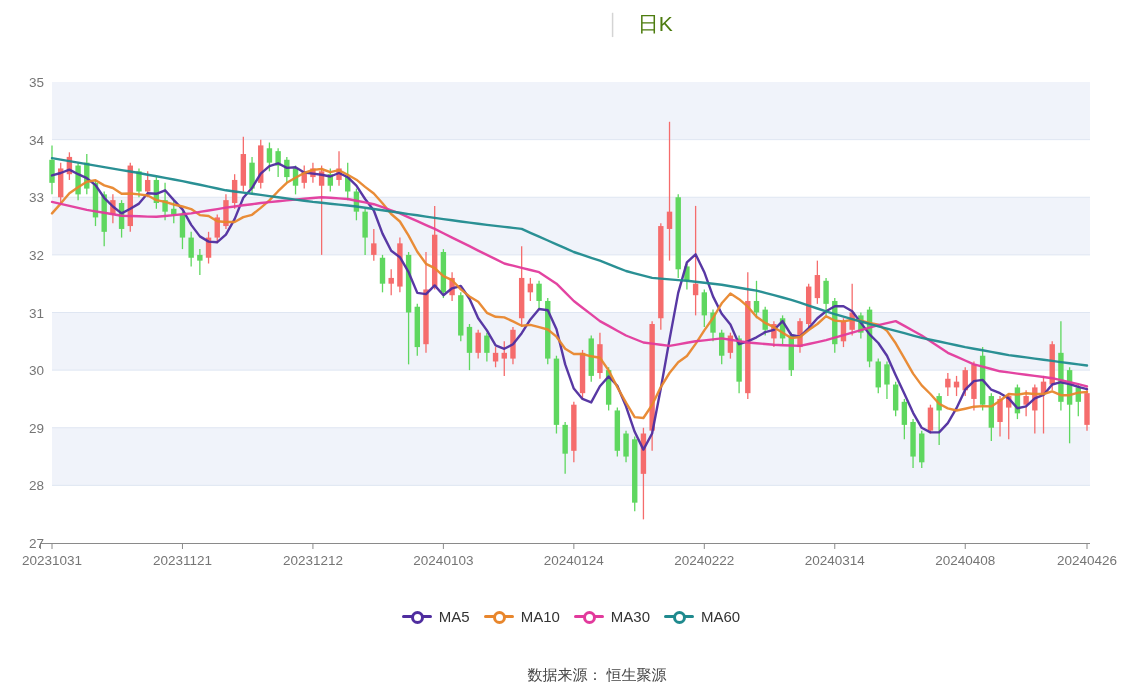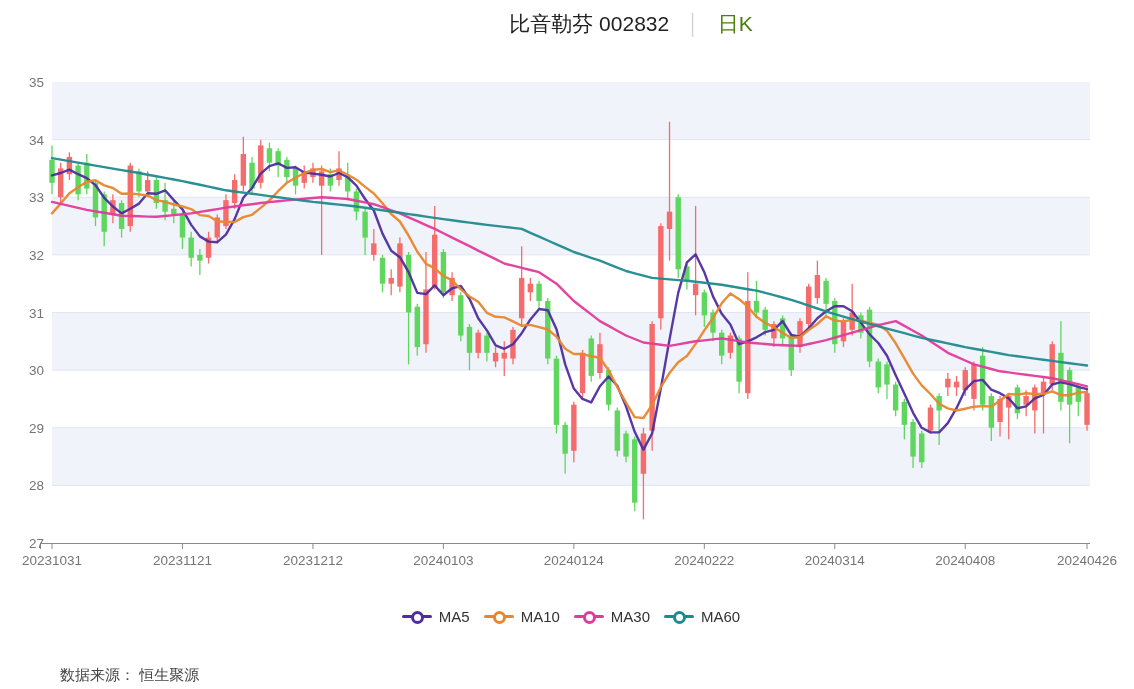--- a/index.html
+++ b/index.html
@@ -20,30 +20,29 @@
     position:absolute;top:608px;left:4px;width:1134px;
     display:flex;justify-content:center;align-items:center;gap:14px;
   }
   .legend-item{display:flex;align-items:center;gap:7px;cursor:pointer;}
   .lg-marker{position:relative;width:30px;height:16px;}
   .lg-bar{position:absolute;left:0;right:0;top:6.5px;height:3px;border-radius:2px;background:#888;}
   .lg-ring{position:absolute;left:9px;top:2px;width:7px;height:7px;border:3.2px solid #888;border-radius:50%;background:#fff;}
   .lg-label{font-size:15px;color:#333;}
   .footer-row{
     position:absolute;top:666px;left:0;width:1134px;
-    display:flex;justify-content:flex-start;padding-left:60px;box-sizing:border-box;
+    display:flex;justify-content:center;padding-left:60px;box-sizing:border-box;
   }
   .footer-text{font-size:15px;color:#454545;}
   text{font-family:"Liberation Sans","DejaVu Sans",sans-serif;}
 </style>
 </head>
 <body>
 
 <div class="title-row">
-  <span class="title-main">比音勒芬 002832</span>
   <span class="title-sep">│</span>
   <span class="title-period">日K</span>
 </div>
 
 <svg id="chart-svg" width="1134" height="600">
     <g>
       <rect x="52" y="82" width="1038" height="57.625" fill="#f0f3fa"></rect>
       <rect x="52" y="197.25" width="1038" height="57.625" fill="#f0f3fa"></rect>
       <rect x="52" y="312.5" width="1038" height="57.625" fill="#f0f3fa"></rect>
       <rect x="52" y="427.75" width="1038" height="57.625" fill="#f0f3fa"></rect>

